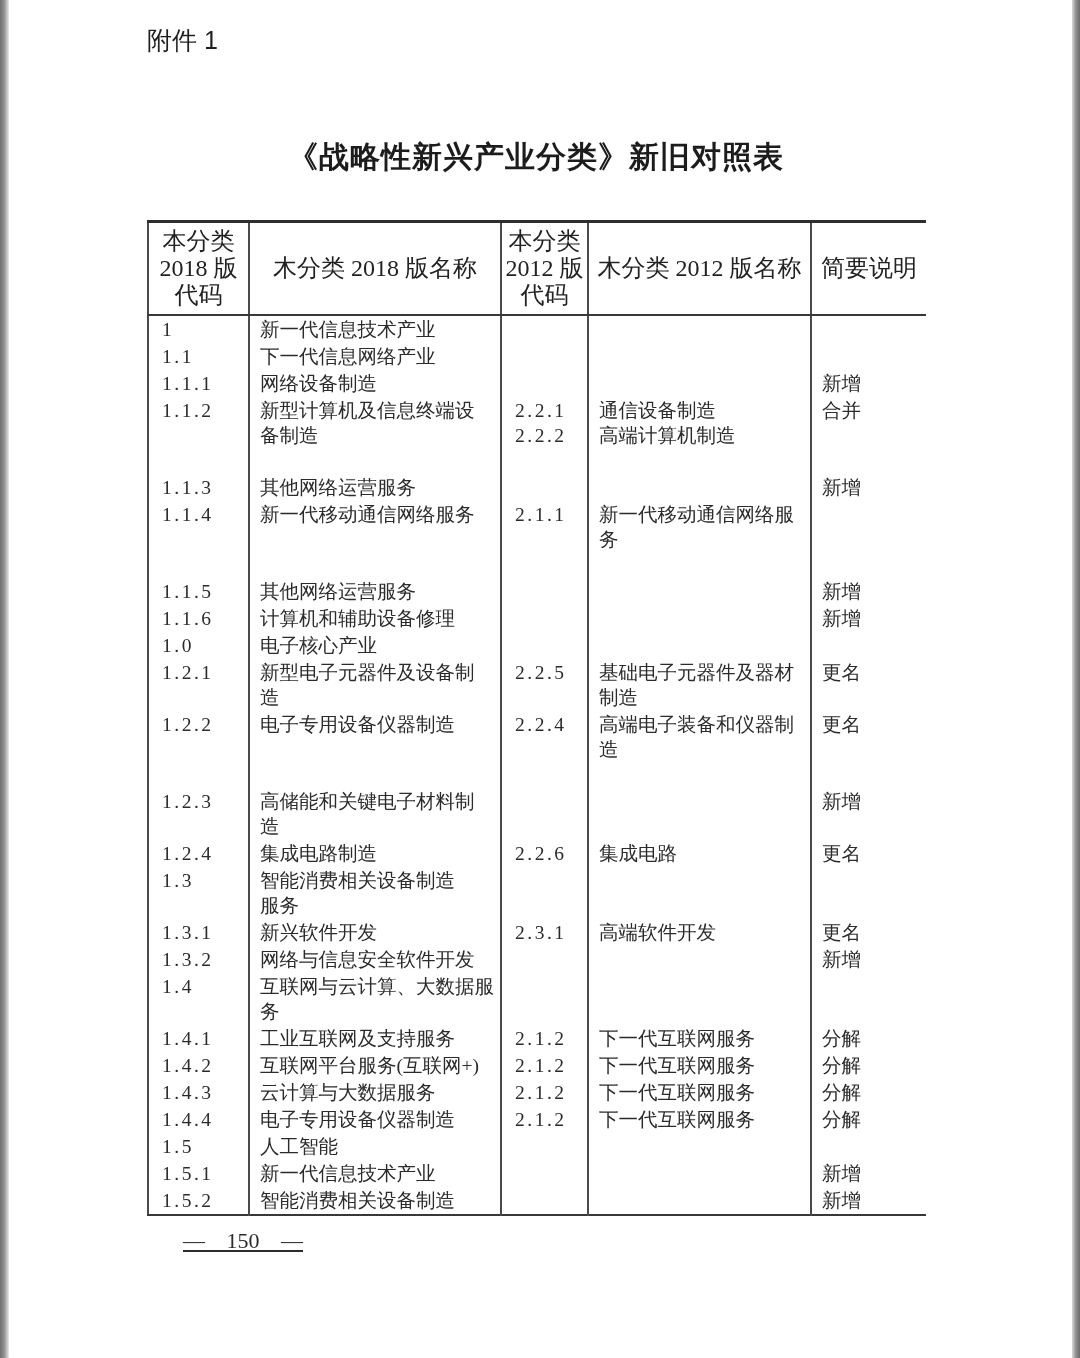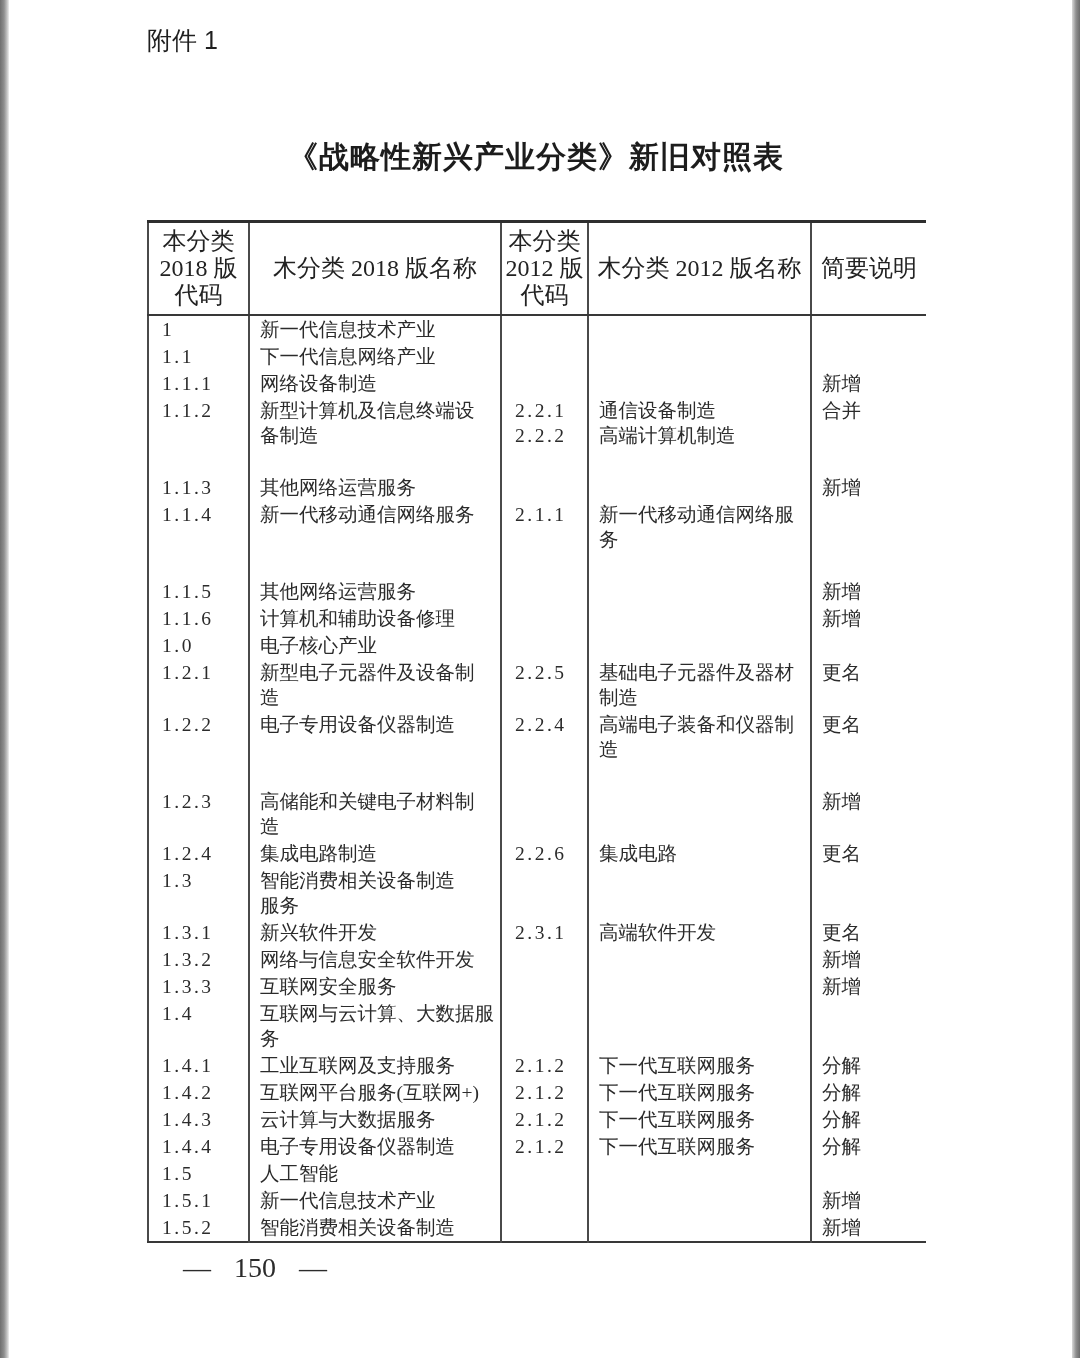--- a/index.html
+++ b/index.html
@@ -85,24 +85,25 @@
     padding-bottom: 1px;
     color: #2b2b2b;
   }
   td.col-code { padding-left: 13px; font-size: 19px; letter-spacing: 2.5px; }
   td.col-name { padding-left: 10px; padding-right: 2px; }
   td.col-note { padding-left: 10px; }
   tr.spacer-row td { height: 25px; }
   .footer {
     margin-top: 10px;
     padding-left: 36px;
-    font-size: 28px;
+    font-size: 22px;
     line-height: 30px;
     word-spacing: 16px;
     color: #2b2b2b;
+    text-decoration: underline;
   }
 </style>
 </head>
 <body>
 
 <div class="page">
   <div class="edge edge-left"></div>
   <div class="edge edge-right"></div>
 
   <div class="content">
@@ -268,27 +269,20 @@
             <td class="col-note sep">更名</td>
           </tr>
           <tr class="data-row">
             <td class="col-code">1.3.2</td>
             <td class="col-name sep">网络与信息安全软件开发</td>
             <td class="col-code sep"></td>
             <td class="col-name sep"></td>
             <td class="col-note sep">新增</td>
           </tr>
           <tr class="data-row">
-            <td class="col-code">1.3.3</td>
-            <td class="col-name sep">互联网安全服务</td>
-            <td class="col-code sep"></td>
-            <td class="col-name sep"></td>
-            <td class="col-note sep">新增</td>
-          </tr>
-          <tr class="data-row">
             <td class="col-code">1.4</td>
             <td class="col-name sep">互联网与云计算、大数据服
 务</td>
             <td class="col-code sep"></td>
             <td class="col-name sep"></td>
             <td class="col-note sep"></td>
           </tr>
           <tr class="data-row">
             <td class="col-code">1.4.1</td>
             <td class="col-name sep">工业互联网及支持服务</td>

